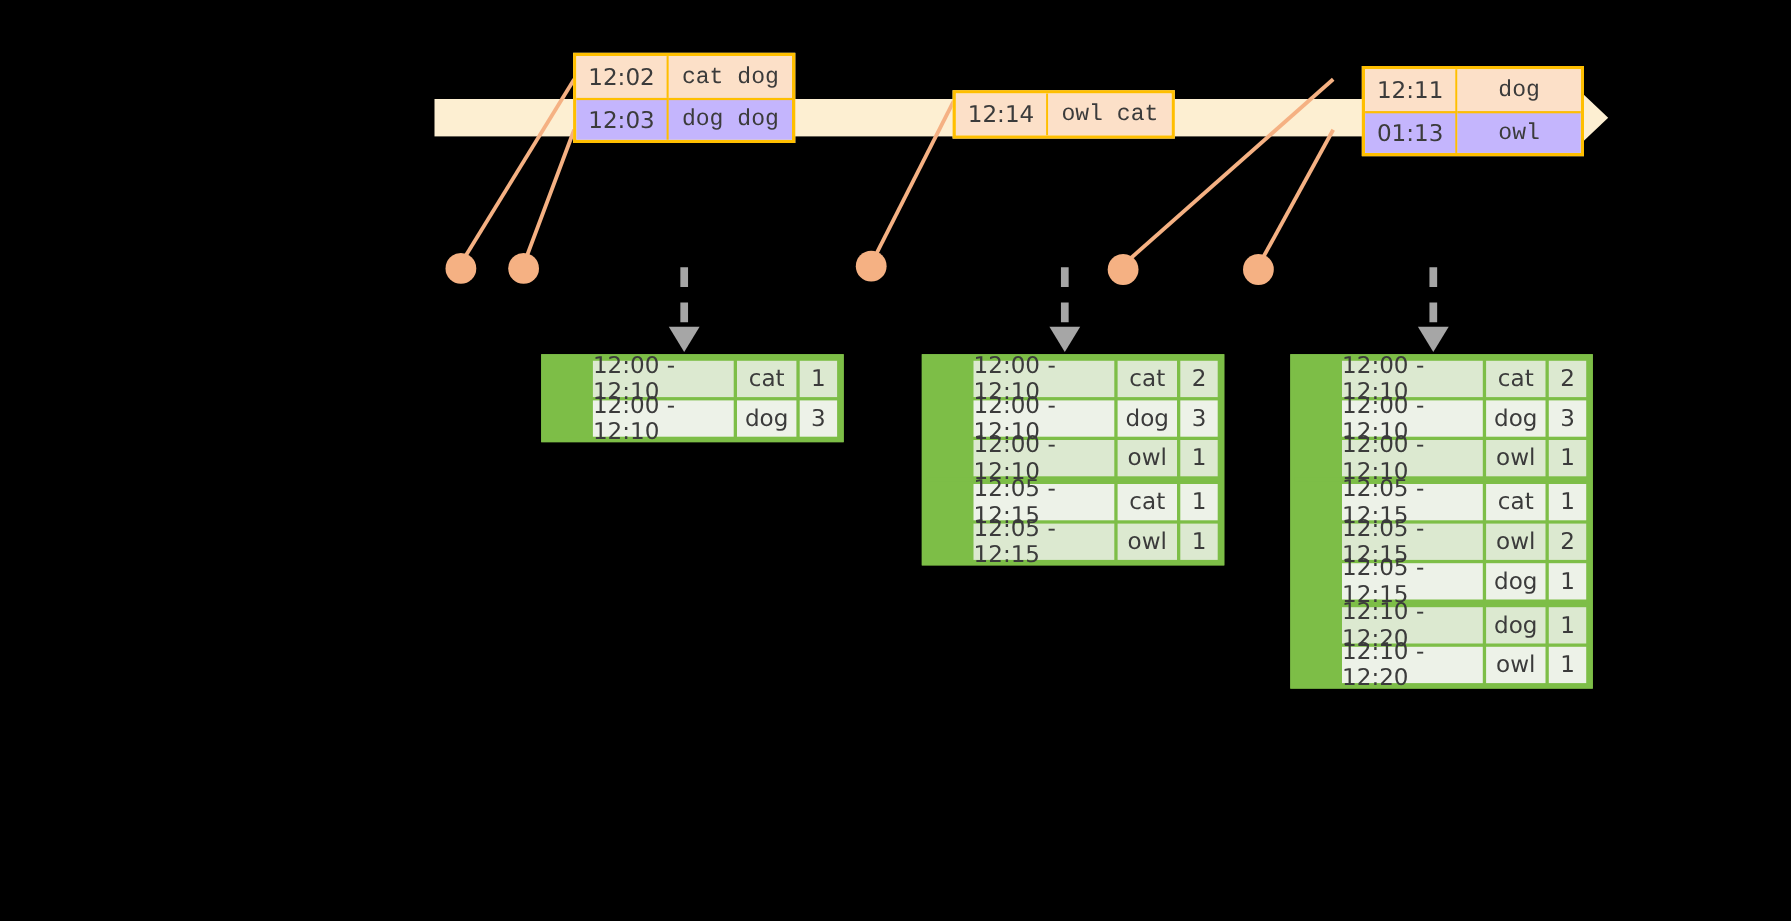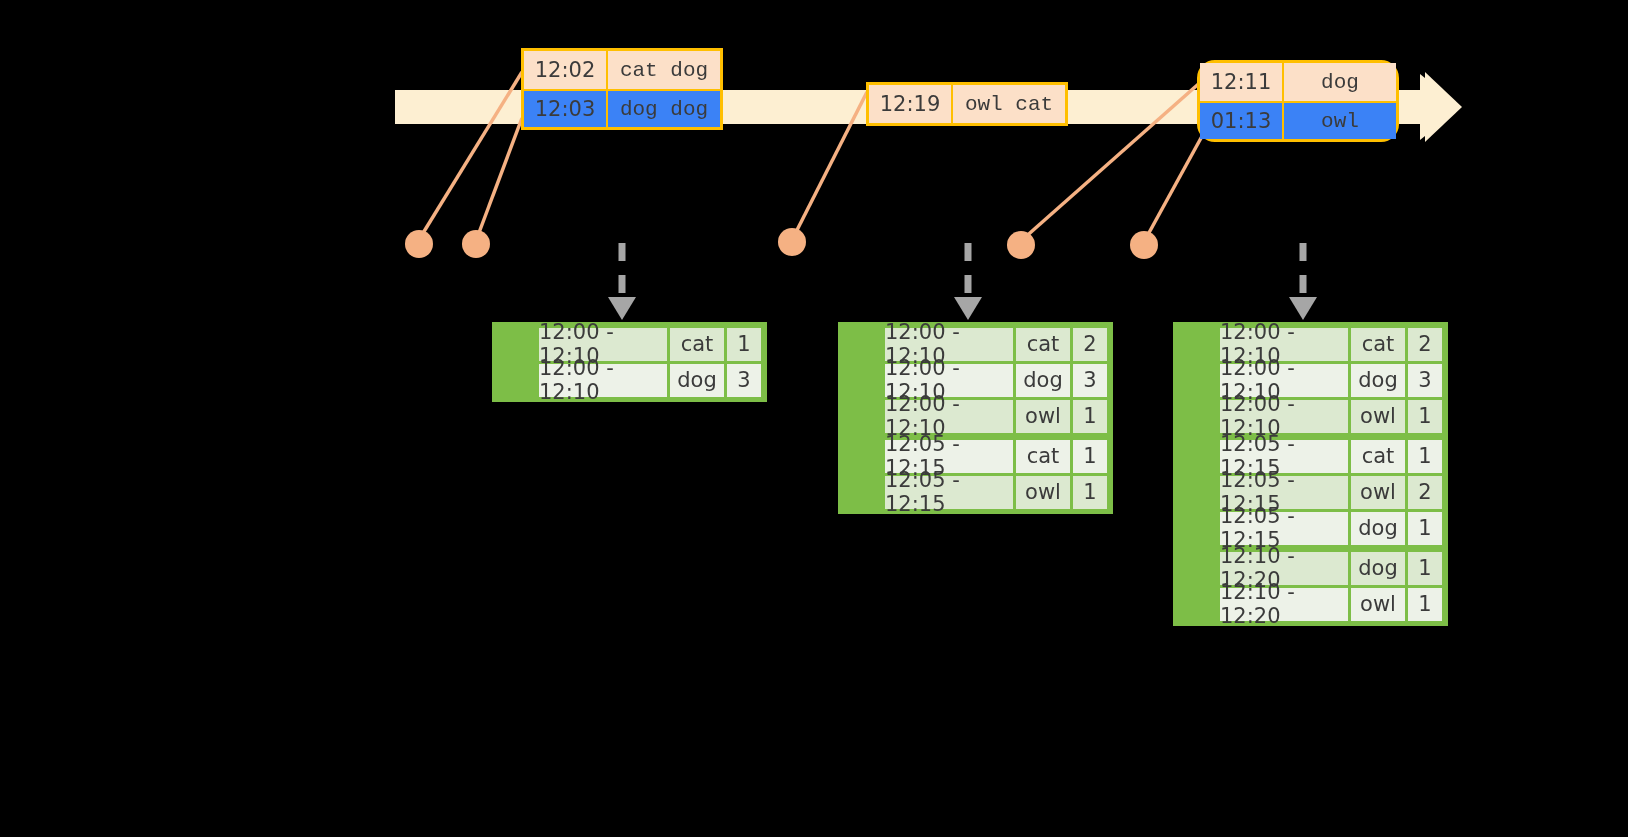--- a/index.html
+++ b/index.html
@@ -44,21 +44,21 @@
     color: #3b3b3b;
     display: flex;
     align-items: center;
     justify-content: center;
     height: 38px;
     font-family: "DejaVu Sans", sans-serif;
   }
   .evt-cell.time { width: 84px; border-right: 2px solid #FFBF00; }
   .evt-cell.val  { width: 112px; font-family: Liberation Mono, monospace; }
   .evt-row.shade .evt-cell { background: #FCE0C8; }
-  .evt-row.plain .evt-cell { background: #3b82f6; text-align: right; }
+  .evt-row.plain .evt-cell { background: #c4b5fd; text-align: right; }
 
   
   .res-table {
     position: absolute;
     background: #7DBE47;
     border: 4px solid #7DBE47;
     box-sizing: border-box;
     padding: 0;
   }
   .res-row { display: flex; }
@@ -127,26 +127,26 @@
       <div class="evt-cell val">cat dog</div>
     </div>
     <div class="evt-row plain">
       <div class="evt-cell time">12:03</div>
       <div class="evt-cell val">dog dog</div>
     </div>
   </div>
 
   <div class="evt-table" style="left:866px; top:82px;">
     <div class="evt-row shade">
-      <div class="evt-cell time">12:19</div>
+      <div class="evt-cell time">12:14</div>
       <div class="evt-cell val">owl cat</div>
     </div>
   </div>
 
-  <div class="evt-table" style="left:1197px; top:60px;border-radius:18px;">
+  <div class="evt-table" style="left:1238px; top:60px;">
     <div class="evt-row shade">
       <div class="evt-cell time">12:11</div>
       <div class="evt-cell val">dog</div>
     </div>
     <div class="evt-row plain">
       <div class="evt-cell time">01:13</div>
       <div class="evt-cell val">owl</div>
     </div>
   </div>
 

